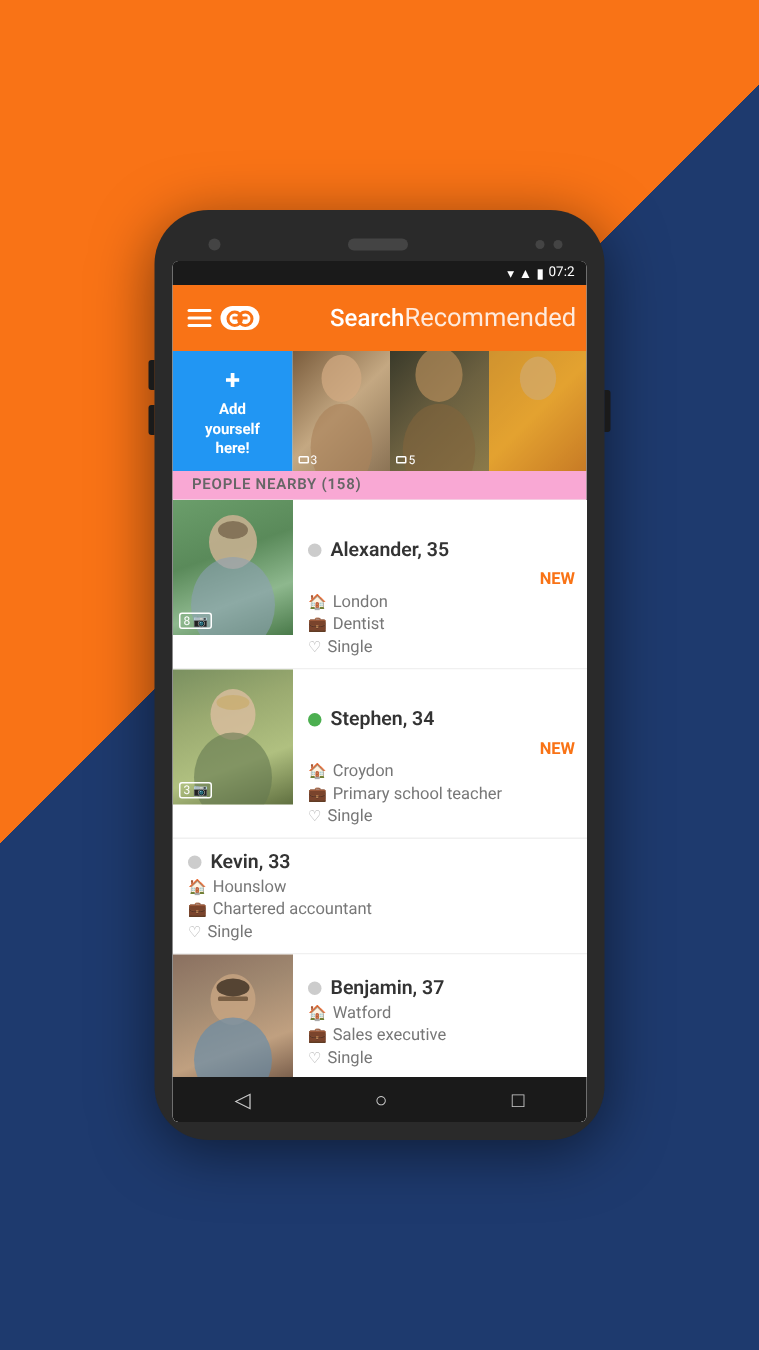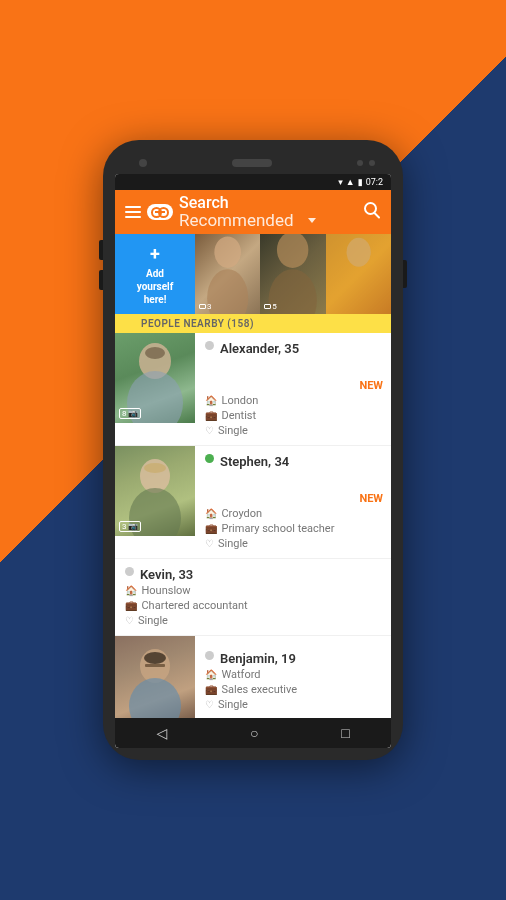--- a/index.html
+++ b/index.html
@@ -134,22 +134,22 @@
       position: absolute;
       width: 10px;
       height: 2px;
       background: #f97316;
       left: 50%;
       transform: translateX(-50%);
     }
 
     .header-title-group {
       display: flex;
-      flex-direction: column;
       line-height: 1.1;
+      margin-left: 41px;
     }
     .header-title {
       color: white;
       font-size: 16px;
       font-weight: 500;
     }
     .header-subtitle {
       color: rgba(255,255,255,0.85);
       font-size: 17px;
       display: flex;
@@ -218,22 +218,22 @@
     .camera-dot {
       width: 7px;
       height: 5px;
       border: 1px solid white;
       border-radius: 1px;
       display: inline-block;
     }
 
     
     .section-header {
-      background: #fde047;
-      padding: 4px 26px;
+      background: #f9a8d4;
+      padding: 4px 13px;
       font-size: 10px;
       font-weight: 600;
       color: #666;
       letter-spacing: 0.5px;
     }
 
     
     .people-list {
       flex: 1;
       overflow-y: auto;
@@ -266,21 +266,21 @@
     .person-info {
       flex: 1;
       padding: 8px 8px 8px 10px;
       display: flex;
       flex-direction: column;
       justify-content: center;
       gap: 2px;
     }
     .person-name-row {
       display: flex;
-      align-items: flex-start;
+      align-items: center;
       gap: 6px;
     }
     .online-dot {
       width: 9px;
       height: 9px;
       border-radius: 50%;
       min-width: 9px;
     }
     .online-dot.online { background: #4CAF50; }
     .online-dot.offline { background: #ccc; }
@@ -547,21 +547,21 @@
           <svg width="80" height="90" viewBox="0 0 80 90">
             <ellipse cx="40" cy="30" rx="15" ry="17" fill="rgba(200,165,130,0.8)"></ellipse>
             <ellipse cx="40" cy="70" rx="26" ry="28" fill="rgba(100,140,170,0.65)"></ellipse>
             <ellipse cx="40" cy="22" rx="11" ry="6" fill="rgba(40,30,20,0.7)"></ellipse>
             <rect x="30" y="28" width="20" height="3" rx="1" fill="rgba(50,30,10,0.5)"></rect>
           </svg>
         </div>
         <div class="person-info">
           <div class="person-name-row">
             <div class="online-dot offline"></div>
-            <span class="person-name">Benjamin, 19</span>
+            <span class="person-name">Benjamin, 37</span>
           </div>
           <div class="person-detail">
             <span class="detail-icon">🏠</span>
             <span>Watford</span>
           </div>
           <div class="person-detail">
             <span class="detail-icon">💼</span>
             <span>Sales executive</span>
           </div>
           <div class="person-detail">

